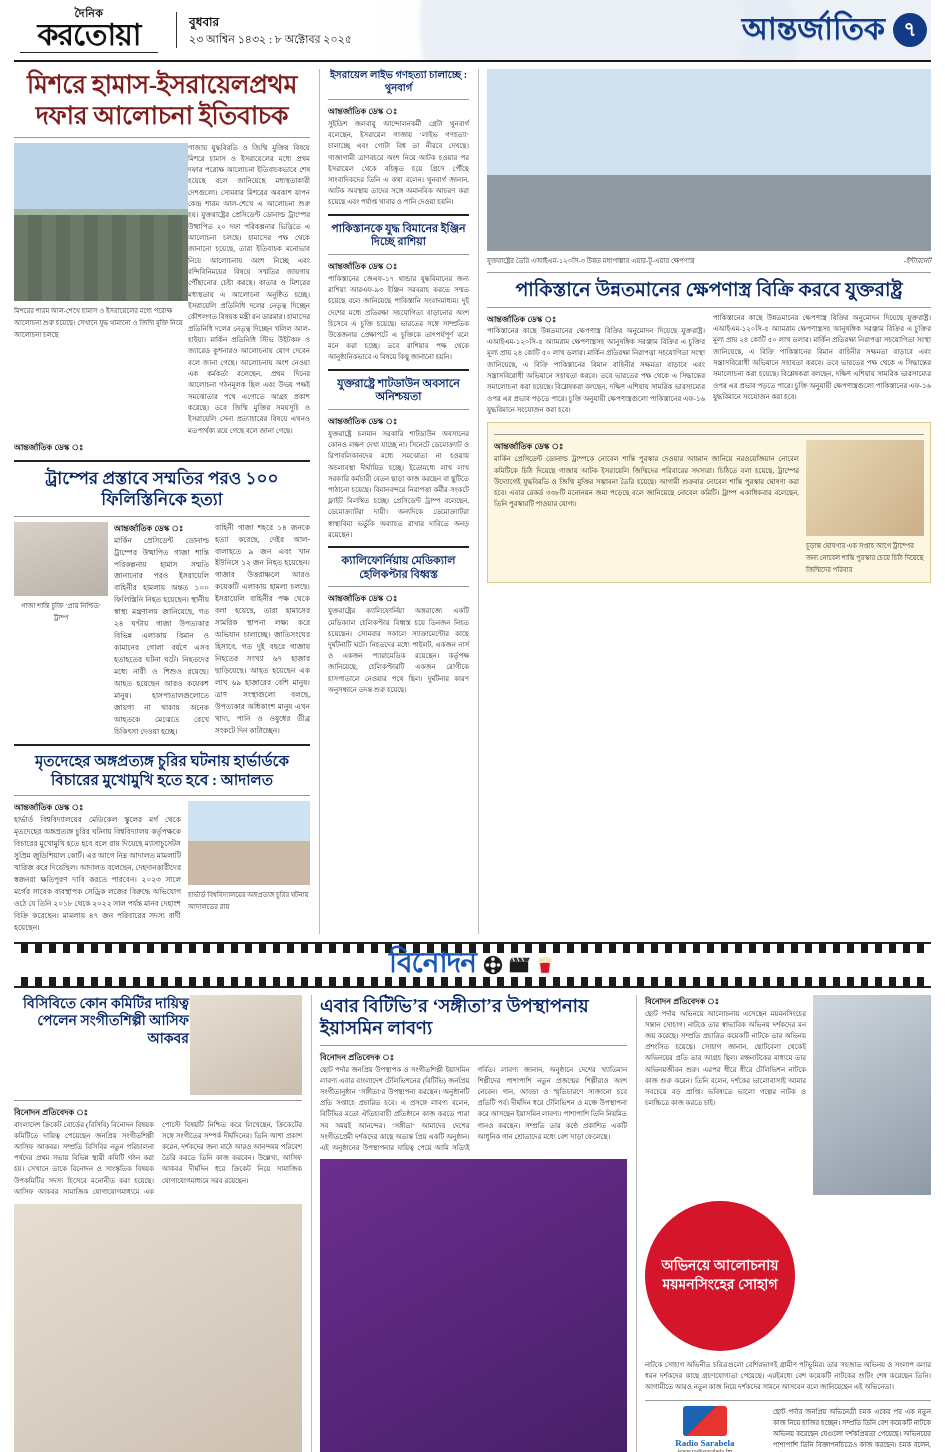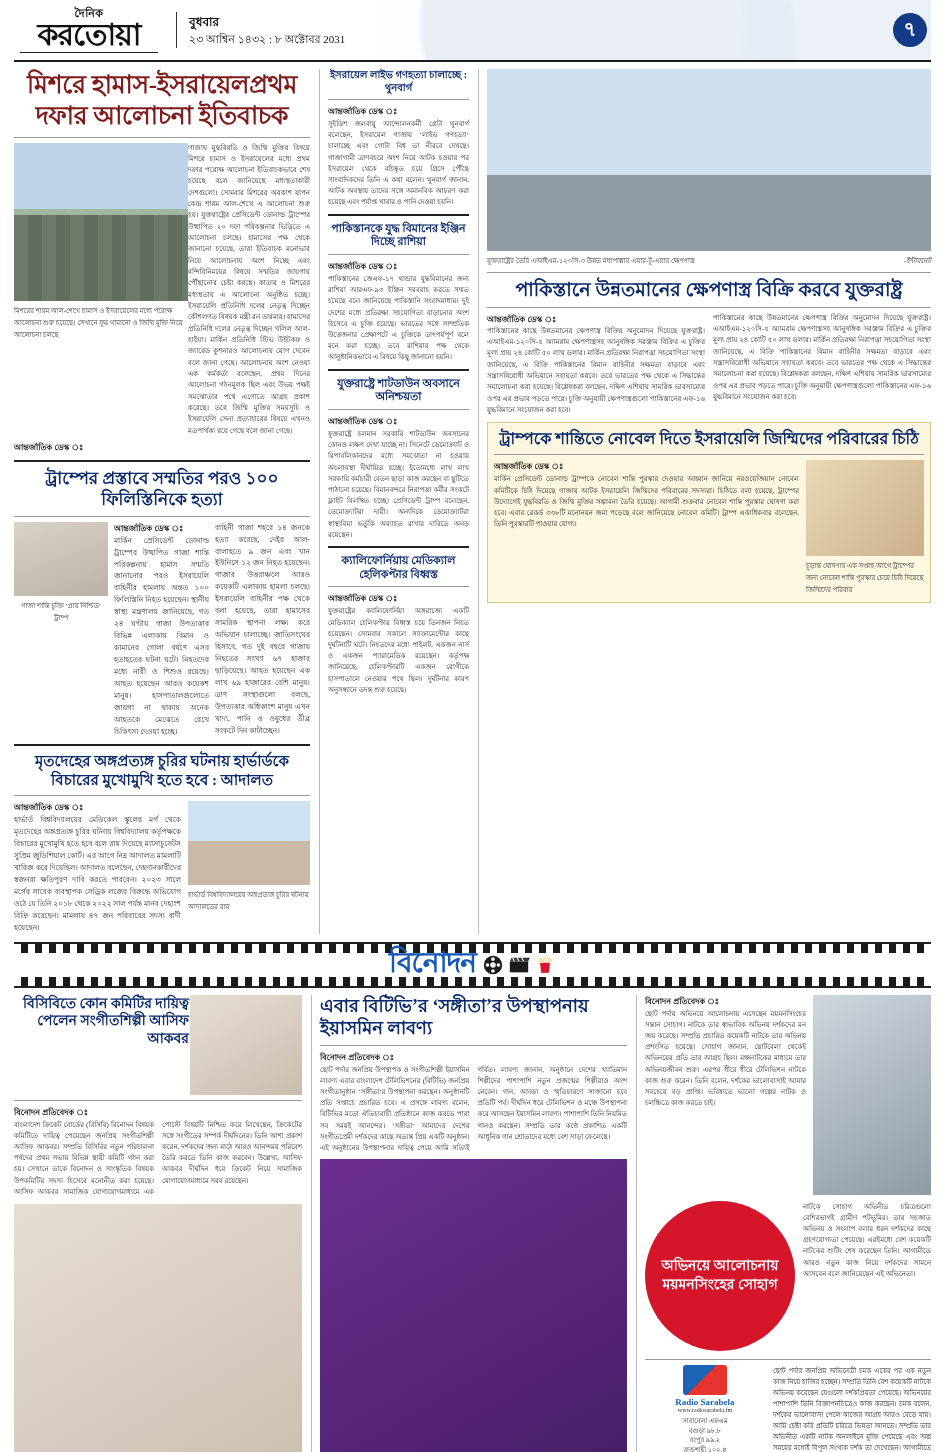--- a/index.html
+++ b/index.html
@@ -163,24 +163,25 @@
     <div class="logo-box">
       <div class="logo-small bn">দৈনিক</div>
       <div class="logo-main">করতোয়া</div>
       <div class="logo-rule"></div>
     </div>
 
     <div class="masthead-div"></div>
 
     <div class="masthead-date bn">
       <div class="d1">বুধবার</div>
-      <div>২৩ আশ্বিন ১৪৩২ : ৮ অক্টোবর 2031</div>
+      <div>২৩ আশ্বিন ১৪৩২ : ৮ অক্টোবর ২০২৫</div>
     </div>
 
     <div class="section-title">
+      <div class="word">আন্তর্জাতিক</div>
       <div class="pageno">৭</div>
     </div>
   </div>
 
   <div class="intl">
 
     <div class="col">
 
       <div class="hl red lead-head">মিশরে হামাস-ইসরায়েলপ্রথম দফার আলোচনা ইতিবাচক</div>
 
@@ -281,21 +282,20 @@
         <div>
           <div class="byline">আন্তর্জাতিক ডেস্ক ঃ</div>
           <div class="body-text" style="font-size:7px;">পাকিস্তানের কাছে উন্নতমানের ক্ষেপণাস্ত্র বিক্রির অনুমোদন দিয়েছে যুক্তরাষ্ট্র। এআইএম-১২০সি-৫ অ্যামরাম ক্ষেপণাস্ত্রসহ আনুষঙ্গিক সরঞ্জাম বিক্রির এ চুক্তির মূল্য প্রায় ২৪ কোটি ৫০ লাখ ডলার। মার্কিন প্রতিরক্ষা নিরাপত্তা সহযোগিতা সংস্থা জানিয়েছে, এ বিক্রি পাকিস্তানের বিমান বাহিনীর সক্ষমতা বাড়াবে এবং সন্ত্রাসবিরোধী অভিযানে সহায়তা করবে। তবে ভারতের পক্ষ থেকে এ সিদ্ধান্তের সমালোচনা করা হয়েছে। বিশ্লেষকরা বলছেন, দক্ষিণ এশিয়ায় সামরিক ভারসাম্যের ওপর এর প্রভাব পড়তে পারে। চুক্তি অনুযায়ী ক্ষেপণাস্ত্রগুলো পাকিস্তানের এফ-১৬ যুদ্ধবিমানে সংযোজন করা হবে।</div>
         </div>
         <div>
           <div class="body-text" style="font-size:7px;">পাকিস্তানের কাছে উন্নতমানের ক্ষেপণাস্ত্র বিক্রির অনুমোদন দিয়েছে যুক্তরাষ্ট্র। এআইএম-১২০সি-৫ অ্যামরাম ক্ষেপণাস্ত্রসহ আনুষঙ্গিক সরঞ্জাম বিক্রির এ চুক্তির মূল্য প্রায় ২৪ কোটি ৫০ লাখ ডলার। মার্কিন প্রতিরক্ষা নিরাপত্তা সহযোগিতা সংস্থা জানিয়েছে, এ বিক্রি পাকিস্তানের বিমান বাহিনীর সক্ষমতা বাড়াবে এবং সন্ত্রাসবিরোধী অভিযানে সহায়তা করবে। তবে ভারতের পক্ষ থেকে এ সিদ্ধান্তের সমালোচনা করা হয়েছে। বিশ্লেষকরা বলছেন, দক্ষিণ এশিয়ায় সামরিক ভারসাম্যের ওপর এর প্রভাব পড়তে পারে। চুক্তি অনুযায়ী ক্ষেপণাস্ত্রগুলো পাকিস্তানের এফ-১৬ যুদ্ধবিমানে সংযোজন করা হবে।</div>
         </div>
       </div>
 
       <div class="box-yellow" style="margin-top:6px;">
-        <div class="hl" style="font-size:16px;text-align:center;">ট্রাম্পকে শান্তিতে নোবেল দিতে ইসরায়েলি জিম্মিদের পরিবারের চিঠি</div>
         <div class="rule"></div>
         <div style="display:grid;grid-template-columns:1fr 118px;gap:7px;">
           <div>
             <div class="byline">আন্তর্জাতিক ডেস্ক ঃ</div>
             <div class="body-text" style="font-size:6.9px;">মার্কিন প্রেসিডেন্ট ডোনাল্ড ট্রাম্পকে নোবেল শান্তি পুরস্কার দেওয়ার আহ্বান জানিয়ে নরওয়েজিয়ান নোবেল কমিটিকে চিঠি দিয়েছে গাজায় আটক ইসরায়েলি জিম্মিদের পরিবারের সদস্যরা। চিঠিতে বলা হয়েছে, ট্রাম্পের উদ্যোগেই যুদ্ধবিরতি ও জিম্মি মুক্তির সম্ভাবনা তৈরি হয়েছে। আগামী শুক্রবার নোবেল শান্তি পুরস্কার ঘোষণা করা হবে। এবার রেকর্ড ৩৩৮টি মনোনয়ন জমা পড়েছে বলে জানিয়েছে নোবেল কমিটি। ট্রাম্প একাধিকবার বলেছেন, তিনি পুরস্কারটি পাওয়ার যোগ্য।</div>
           </div>
           <div>
             <div class="photo ph-nobel fig" style="height:96px;"></div>
             <div class="caption">চূড়ান্ত ঘোষণার এক সপ্তাহ আগে ট্রাম্পের জন্য নোবেল শান্তি পুরস্কার চেয়ে চিঠি দিয়েছে জিম্মিদের পরিবার</div>
           </div>
@@ -356,21 +356,21 @@
 
     <div class="col vrule" style="padding-left:8px;">
       <div style="display:grid;grid-template-columns:1fr 118px;gap:7px;">
         <div>
           <div class="byline">বিনোদন প্রতিবেদক ঃ</div>
           <div class="body-text" style="font-size:6.9px;">ছোট পর্দায় অভিনয়ে আলোচনায় এসেছেন ময়মনসিংহের সন্তান সোহাগ। নাটকে তার স্বাভাবিক অভিনয় দর্শকদের মন জয় করেছে। সম্প্রতি প্রচারিত কয়েকটি নাটকে তার অভিনয় প্রশংসিত হয়েছে। সোহাগ জানান, ছোটবেলা থেকেই অভিনয়ের প্রতি তার আগ্রহ ছিল। মঞ্চনাটকের মাধ্যমে তার অভিনয়জীবন শুরু। এরপর ধীরে ধীরে টেলিভিশন নাটকে কাজ শুরু করেন। তিনি বলেন, দর্শকের ভালোবাসাই আমার সবচেয়ে বড় প্রাপ্তি। ভবিষ্যতে ভালো গল্পের নাটক ও চলচ্চিত্রে কাজ করতে চাই।</div>
         </div>
         <div class="photo ph-soft" style="height:200px;background:linear-gradient(150deg,#cfd6de,#8e9aa6);"></div>
       </div>
 
-      <div style="display:flex;gap:8px;margin-top:6px;align-items:flex-start;">
+      <div style="display:flex;gap:8px;margin-top:6px;align-items:flex-start;flex-direction:column;">
         <div class="circle-badge">অভিনয়ে আলোচনায় ময়মনসিংহের সোহাগ</div>
         <div class="body-text" style="font-size:6.9px;flex:1;">নাটকে সোহাগ অভিনীত চরিত্রগুলো বেশিরভাগই গ্রামীণ পটভূমির। তার সহজাত অভিনয় ও সংলাপ বলার ধরন দর্শকদের কাছে গ্রহণযোগ্যতা পেয়েছে। এরইমধ্যে বেশ কয়েকটি নাটকের শুটিং শেষ করেছেন তিনি। আগামীতে আরও নতুন কাজ নিয়ে দর্শকদের সামনে আসবেন বলে জানিয়েছেন এই অভিনেতা।</div>
       </div>
 
       <div class="rule" style="margin-top:8px;"></div>
 
       <div style="display:grid;grid-template-columns:120px 1fr;gap:8px;align-items:start;">
         <div class="radio-logo">
           <div class="radio-mark"></div>
           <div class="radio-name">Radio Sarabela</div>

